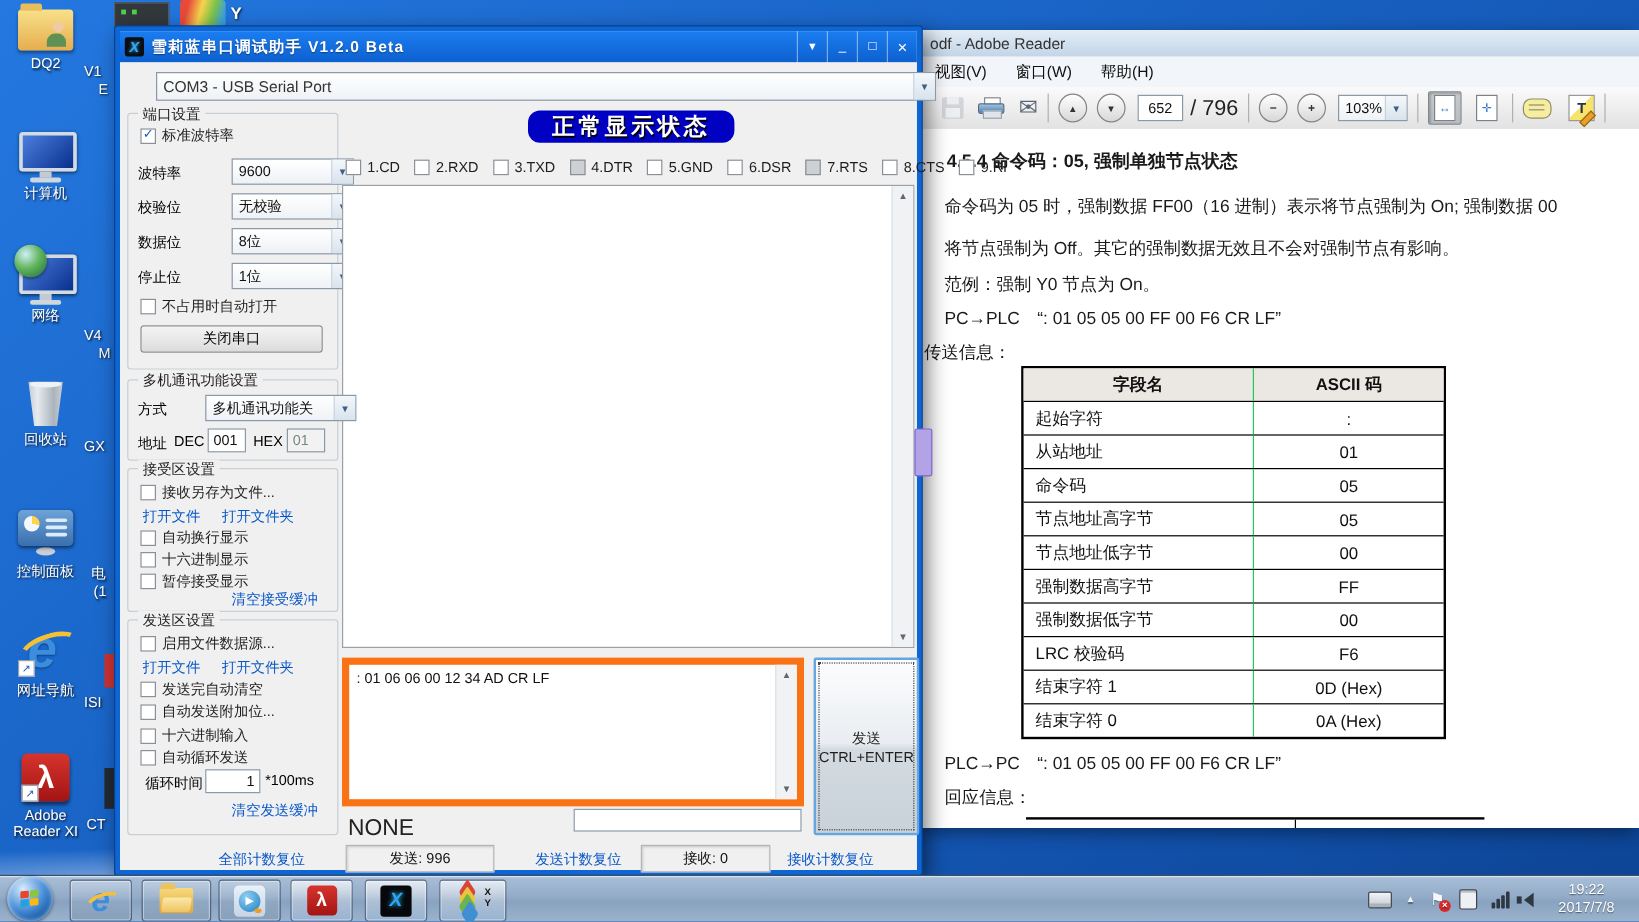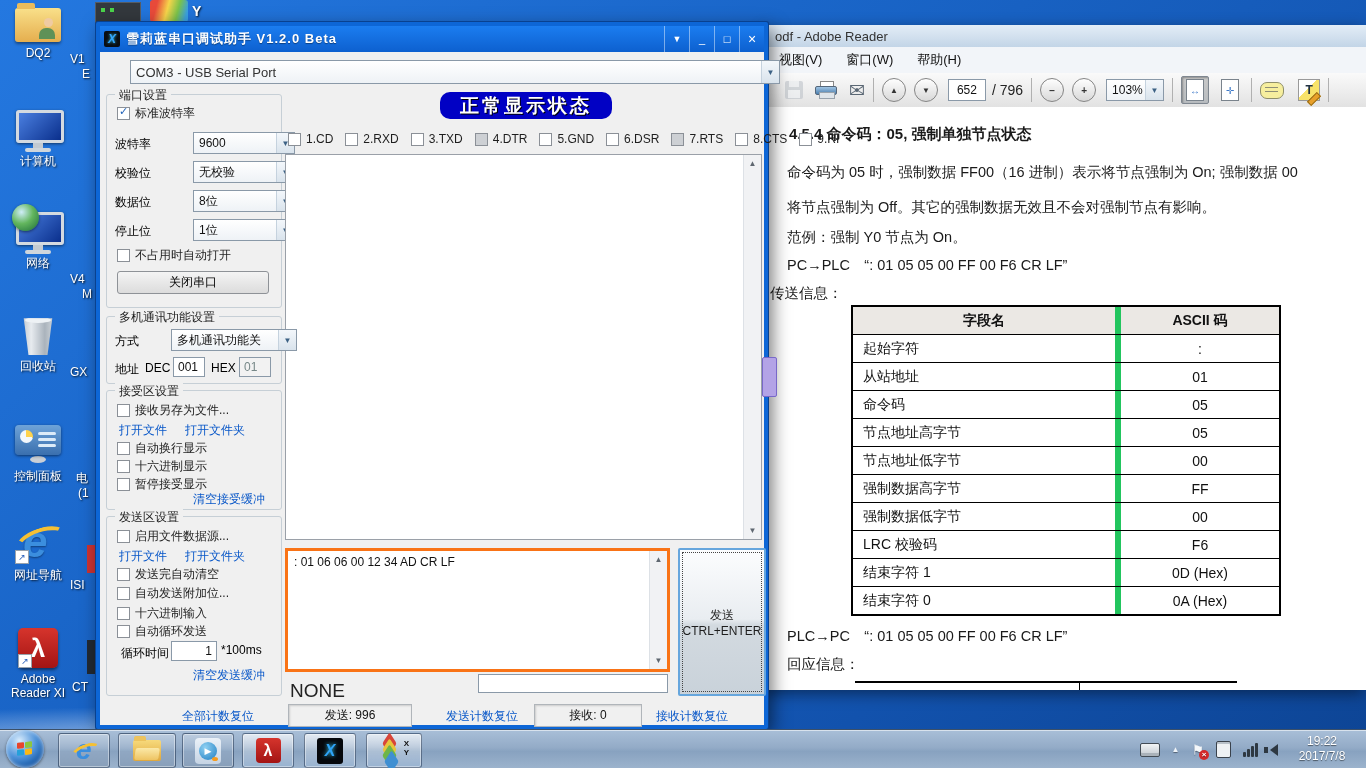--- a/index.html
+++ b/index.html
@@ -94,21 +94,21 @@
   .tb-sep{width:1px;height:24px;background:#b0b0b0;margin:0 8px;flex:none;}
   .cirbtn{width:22px;height:22px;border-radius:50%;border:1px solid #858585;flex:none;
     background:linear-gradient(#fefefe,#d8d8d8);display:flex;align-items:center;justify-content:center;
     font-size:10px;color:#333;font-weight:bold;cursor:pointer;}
   .tbico{flex:none;cursor:pointer;}
   .acontent{position:absolute;left:0;top:82px;right:0;bottom:0;background:#fff;overflow:hidden;}
   .ptxt{position:absolute;font-size:14.5px;color:#1a1a1a;white-space:nowrap;}
   .pdftable{position:absolute;border:2px solid #000;background:#fff;}
   .trow{display:flex;height:27px;border-top:1px solid #000;}
   .trow:first-child{border-top:none;background:#ebe8e4;font-weight:bold;}
-  .tc1{width:268px;border-right:6px solid #22c55e;display:flex;align-items:center;padding-left:10px;font-size:14px;box-sizing:border-box;color:#111;}
+  .tc1{width:192px;border-right:1px solid #22c55e;display:flex;align-items:center;padding-left:10px;font-size:14px;box-sizing:border-box;color:#111;}
   .trow:first-child .tc1{justify-content:center;padding-left:0;}
   .tc2{width:158px;display:flex;align-items:center;justify-content:center;font-size:14px;color:#111;}
   
   .taskbar{left:0;top:729px;width:1366px;height:39px;z-index:10;
     background:linear-gradient(#a9bfd8,#93abc7 45%,#88a2c0 55%,#9db4cd);
     border-top:1px solid #3c5068;box-shadow:inset 0 1px 0 rgba(255,255,255,.55);}
   .orb{position:absolute;left:6px;top:0px;width:38px;height:38px;border-radius:50%;
     background:radial-gradient(circle at 35% 28%,#d9ecfc,#4f93da 45%,#0d4f9e 80%,#062e60);
     box-shadow:inset 0 0 4px rgba(255,255,255,.8),0 1px 3px rgba(0,0,0,.5);display:flex;align-items:center;justify-content:center;cursor:pointer;}
   .flag{width:16px;height:14px;display:grid;grid-template-columns:7px 7px;grid-template-rows:6px 6px;gap:1px;transform:skewY(-6deg);}
@@ -275,21 +275,21 @@
       </div>
     <div class="tbico a-mail" style="margin-left:12px;">✉</div>
     <div class="tb-sep"></div>
     <div class="cirbtn">
         <span style="font-size:8px;">▲</span>
       </div>
     <div class="cirbtn" style="margin-left:8px;">
         <span style="font-size:8px;">▼</span>
       </div>
     <div class="inputbox" style="width:38px;height:22px;margin-left:10px;justify-content:center;">652</div>
-    <span style="font-size:14px;color:#222;margin-left:6px;">/ 796</span>
+    <span style="font-size:18px;color:#222;margin-left:6px;">/ 796</span>
     <div class="tb-sep"></div>
     <div class="cirbtn">
         <span>−</span>
       </div>
     <div class="cirbtn" style="margin-left:8px;">
         <span>+</span>
       </div>
     <div class="sel" style="width:58px;height:22px;margin-left:10px;">
       <span>103%</span>
         <span class="arr">▼</span>
@@ -537,21 +537,21 @@
       <div class="cbrow abs" style="left:10px;top:106px;">
         <span class="cbx"></span>
           <span>自动循环发送</span>
       </div>
       <span class="abs" style="left:14px;top:128px;font-size:12px;">循环时间</span>
       <div class="inputbox abs" style="left:64px;top:124px;width:46px;height:20px;justify-content:flex-end;">1</div>
       <span class="abs" style="left:114px;top:126px;font-size:12px;">*100ms</span>
       <span class="lnk abs" style="left:86px;top:150px;">清空发送缓冲</span>
     </div>
 
-    <div class="abs" style="left:185px;top:496px;width:385px;height:124px;background:#fff;border:3px solid #f97316;box-sizing:border-box;">
+    <div class="abs" style="left:185px;top:496px;width:385px;height:124px;background:#fff;border:6px solid #f97316;box-sizing:border-box;">
       <div style="position:absolute;left:6px;top:4px;font-size:12px;color:#111;white-space:pre;">: 01 06 06 00 12 34 AD CR LF</div>
       <div class="vscroll">
         <span class="sarr">▲</span>
         <span class="sarr">▼</span>
       </div>
     </div>
     <span class="abs" style="left:190px;top:628px;font-size:19px;color:#222;">NONE</span>
     <div class="inputbox abs" style="left:378px;top:622px;width:190px;height:19px;"></div>
 
     <div class="sendbtn abs" style="left:578px;top:496px;width:84px;height:144px;">

